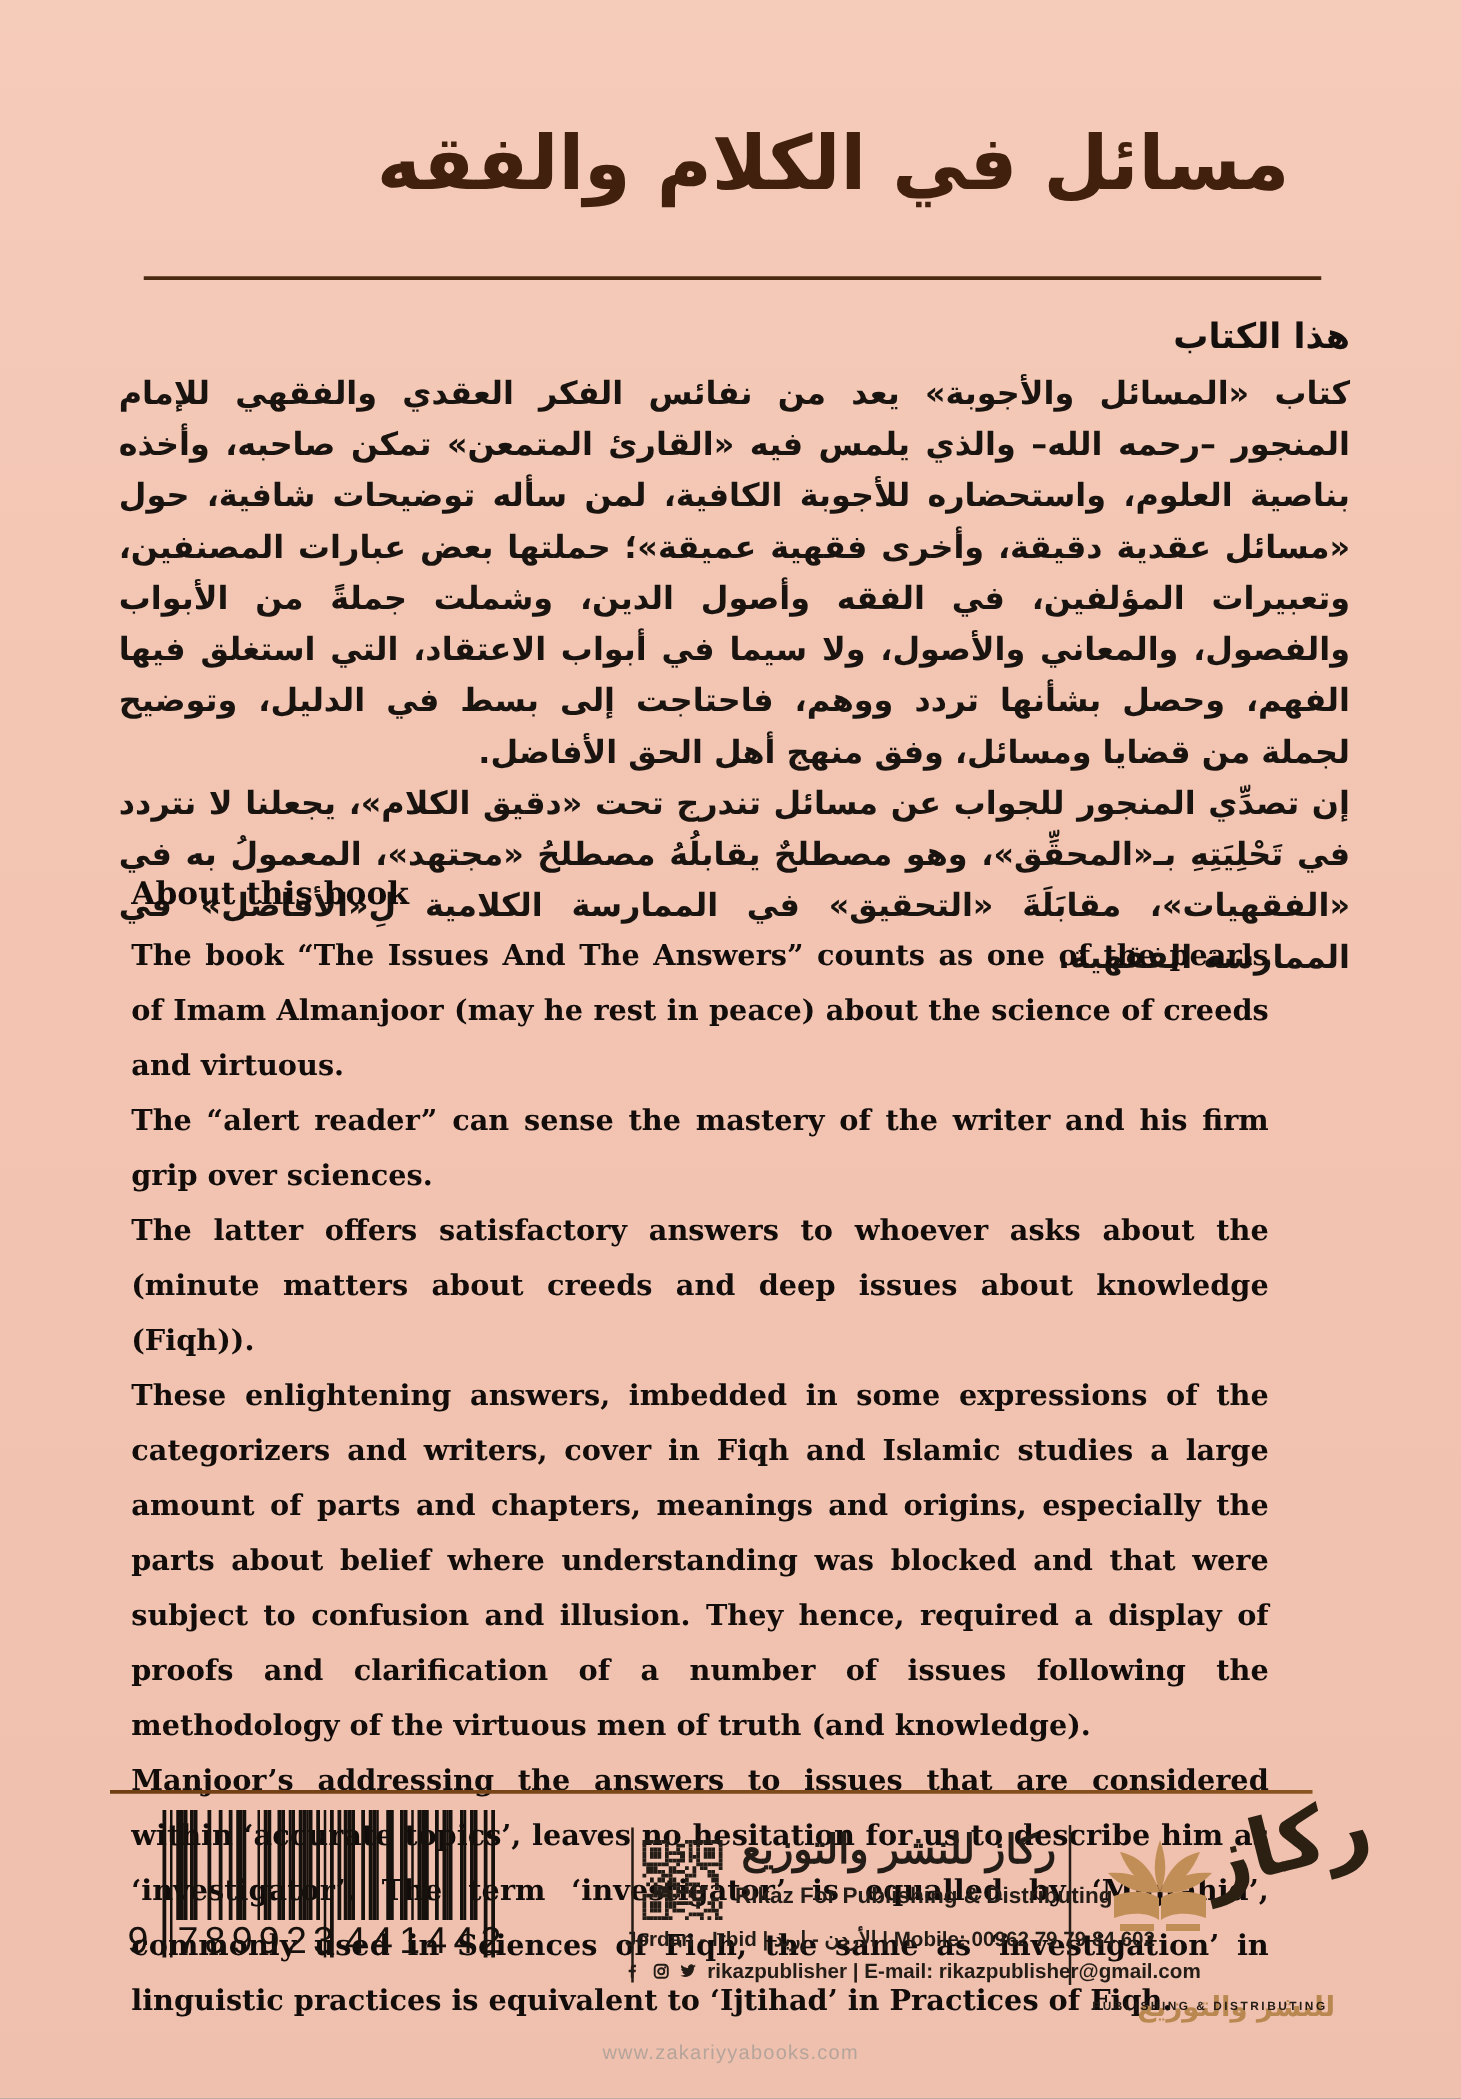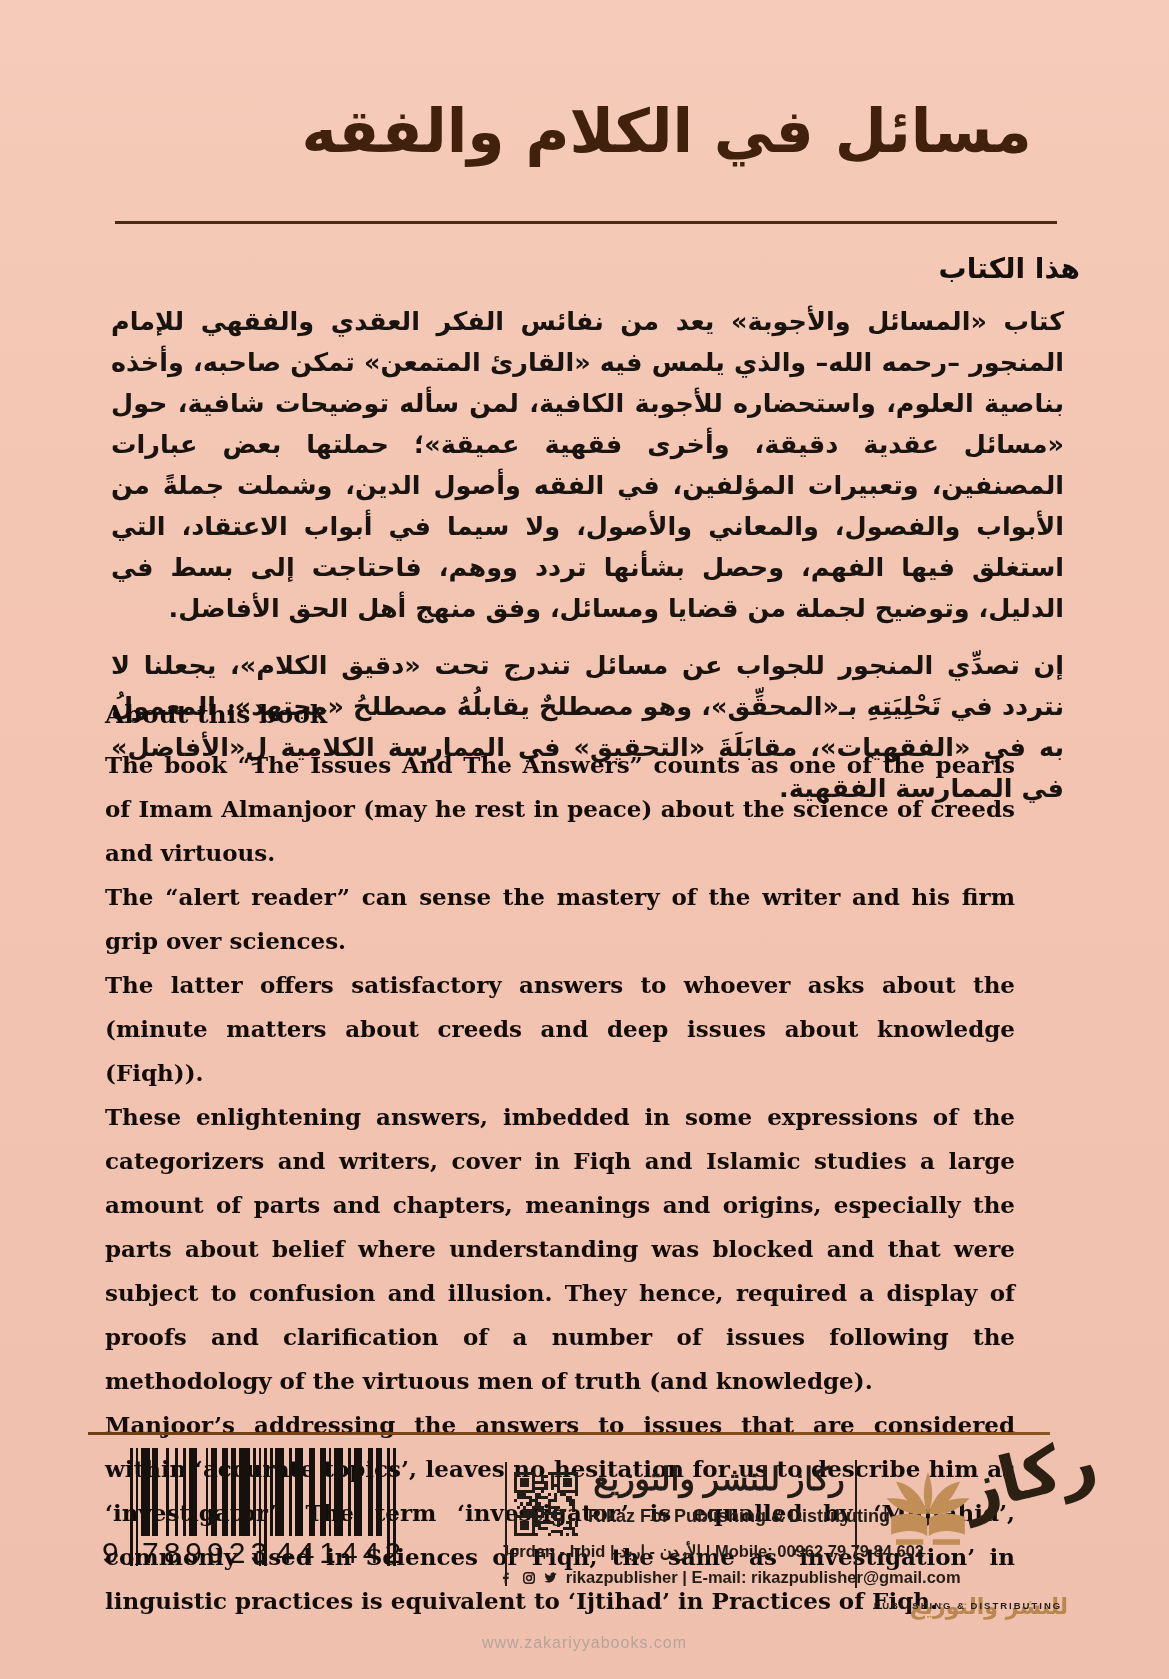--- a/index.html
+++ b/index.html
@@ -30,21 +30,21 @@
     position:absolute;top:252px;right:89px;left:95px;
     direction:rtl;
     text-align:justify;
   }
   .arabic-heading{
     font-size:28px;font-weight:bold;color:#15100d;
     margin:0 0 10px 0;text-align:right;
   }
   .arabic-par{
     font-size:25.5px;font-weight:bold;color:#1a1410;
-    line-height:41px;margin:16px;
+    line-height:41px;margin:0;
     text-align:justify;
   }
   
   .english-section{
     position:absolute;top:700px;left:105px;width:910px;
     font-family:"DejaVu Serif","Liberation Serif",serif;
   }
   .english-heading{
     font-size:25px;font-weight:bold;margin:0 0 14px 0;color:#120d0b;
   }

